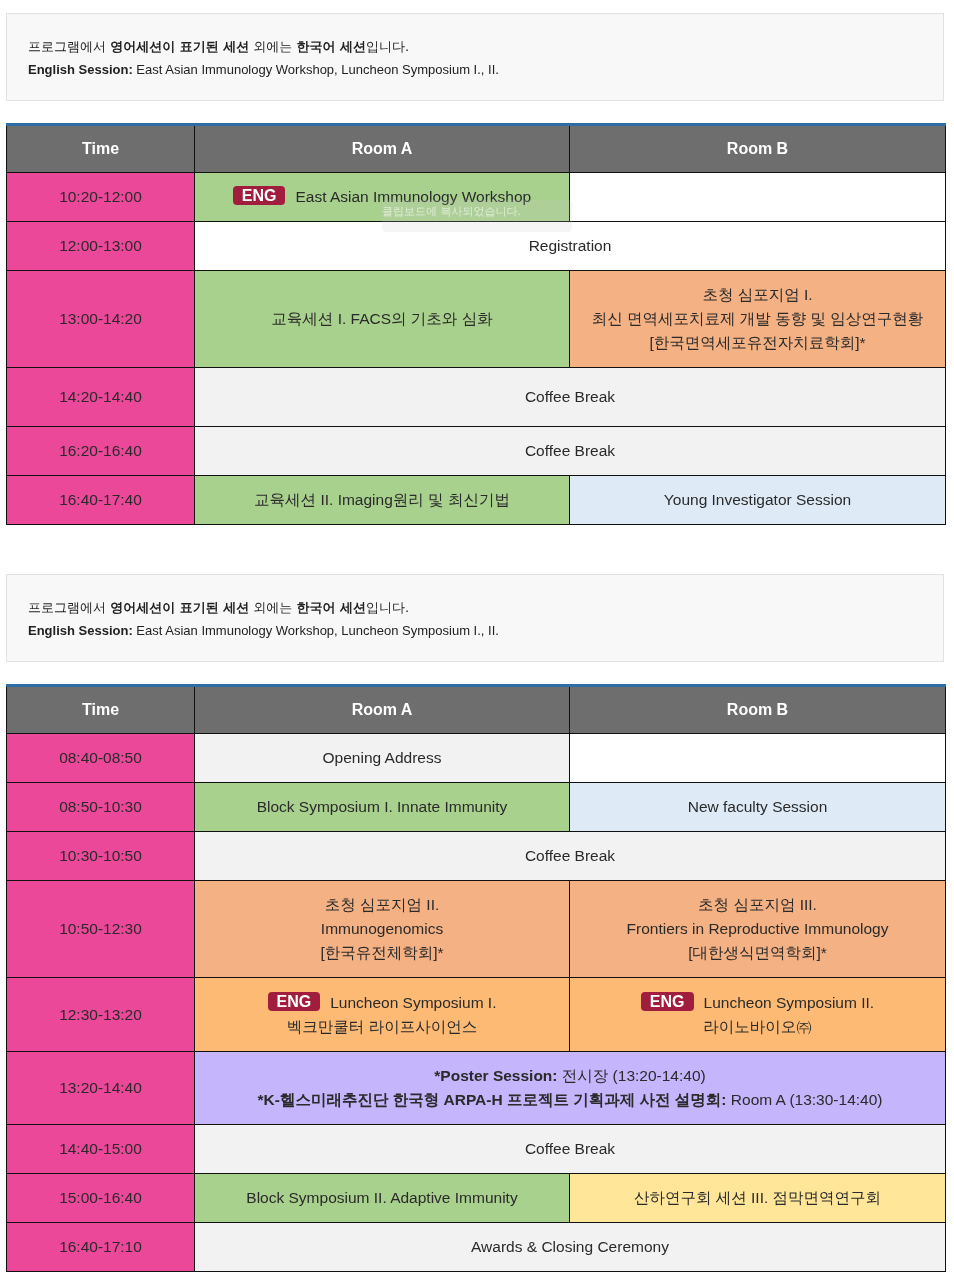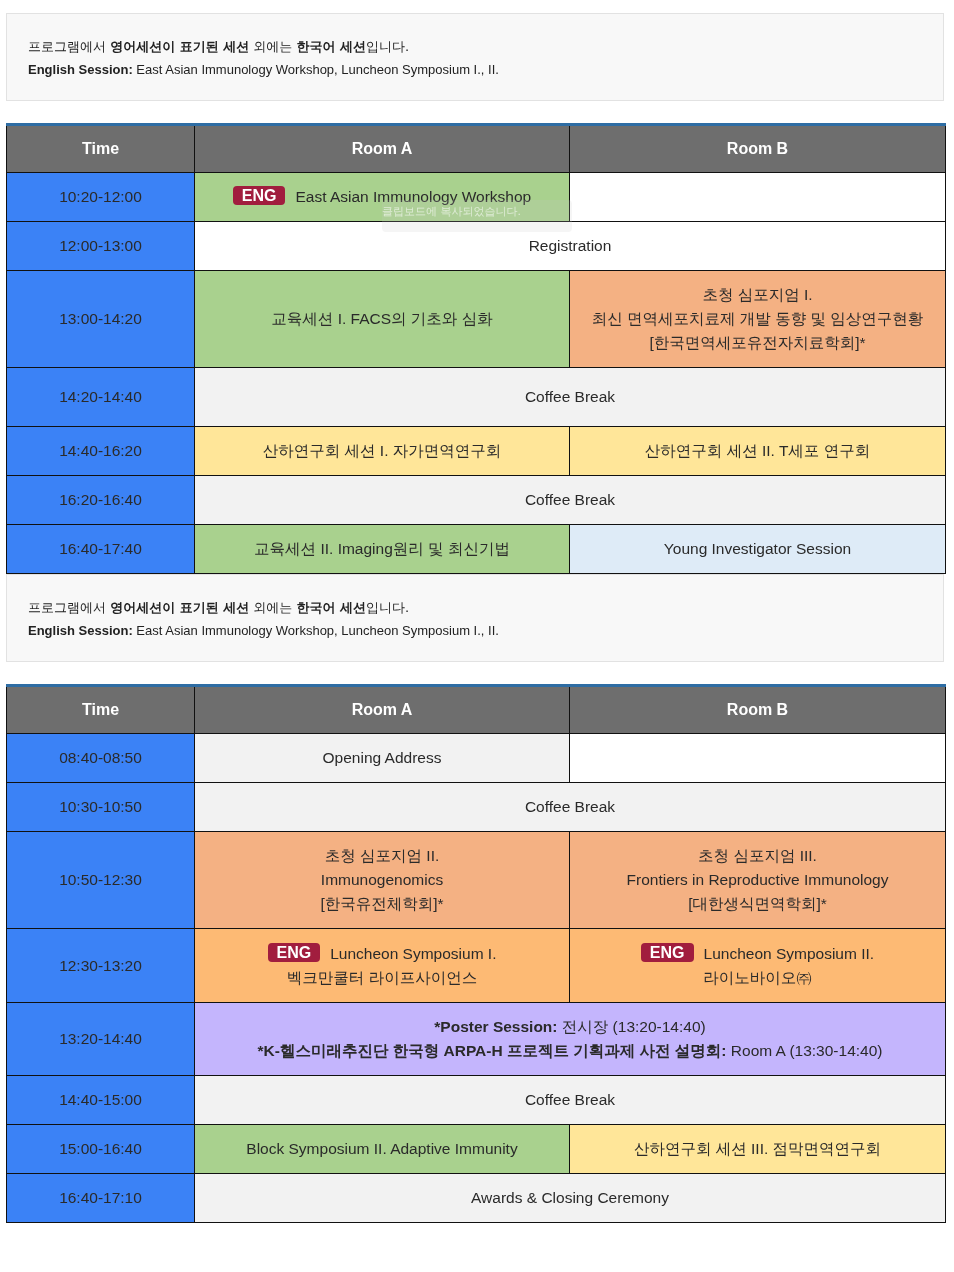--- a/index.html
+++ b/index.html
@@ -4,21 +4,21 @@
 <style>
   html, body { margin:0; padding:0; background:#ffffff; }
   body { width:954px; height:1272px; position:relative; font-family:"DejaVu Sans", sans-serif; color:#222; overflow:hidden; }
   .notice { position:absolute; left:6px; width:938px; height:88px; background:#f8f8f8; border:1px solid #e2e2e2; box-sizing:border-box; }
   .notice .l1 { position:absolute; left:21px; top:24px; font-size:13px; color:#222; }
   .notice .l2 { position:absolute; left:21px; top:48px; font-size:13px; color:#222; font-family:"Liberation Sans", sans-serif; }
   .notice b { font-weight:bold; }
   table.sched { position:absolute; left:6px; width:939px; border-collapse:collapse; table-layout:fixed; border-top:3px solid #2e6da4; }
   table.sched th { background:#6e6e6e; color:#fff; font-weight:bold; font-size:16px; height:44px; border:1px solid #111; font-family:"Liberation Sans", sans-serif; }
   table.sched td { border:1px solid #111; text-align:center; vertical-align:middle; font-size:15.5px; color:#2a2a2a; line-height:24px; padding:0 4px; font-family:"Liberation Sans", sans-serif; }
-  td.time { background:#3b82f6; }
+  td.time { background:#ec4899; }
   .c-green { background:#a9d18e; }
   .c-orange { background:#f4b183; }
   .c-yellow { background:#ffe699; }
   .c-blue { background:#deebf7; }
   .c-mint { background:#fdba74; }
   .c-lav { background:#c4b5fd; }
   .c-gray { background:#f2f2f2; }
   .c-white { background:#ffffff; }
   .eng { display:inline-block; background:#a11d3e; color:#fff; font-size:16px; font-weight:bold; padding:0 9px; border-radius:4px; line-height:19px; margin-right:10px; vertical-align:1px; }
   .toast { position:absolute; left:382px; top:200px; width:190px; height:32px; background:rgba(200,200,200,0.18); border-radius:4px; color:rgba(255,255,255,0.6); font-size:11px; line-height:24px; }
@@ -62,25 +62,20 @@
         <div>초청 심포지엄 I.</div>
         <div>최신 면역세포치료제 개발 동향 및 임상연구현황</div>
         <div>[한국면역세포유전자치료학회]*</div>
       </td>
     </tr>
     <tr style="height:59px">
       <td class="time">14:20-14:40</td>
       <td colspan="2" class="c-gray">Coffee Break</td>
     </tr>
     <tr style="height:49px">
-      <td class="time">14:40-16:20</td>
-      <td class="c-yellow">산하연구회 세션 I. 자가면역연구회</td>
-      <td class="c-yellow">산하연구회 세션 II. T세포 연구회</td>
-    </tr>
-    <tr style="height:49px">
       <td class="time">16:20-16:40</td>
       <td colspan="2" class="c-gray">Coffee Break</td>
     </tr>
     <tr style="height:49px">
       <td class="time">16:40-17:40</td>
       <td class="c-green">교육세션 II. Imaging원리 및 최신기법</td>
       <td class="c-blue">Young Investigator Session</td>
     </tr>
   </tbody>
 </table>
@@ -103,20 +98,25 @@
       <th>Time</th>
       <th>Room A</th>
       <th>Room B</th>
     </tr>
   </thead>
   <tbody>
     <tr style="height:49px">
       <td class="time">08:40-08:50</td>
       <td class="c-gray">Opening Address</td>
       <td class="c-white"></td>
+    </tr>
+    <tr style="height:49px">
+      <td class="time">08:50-10:30</td>
+      <td class="c-green">Block Symposium I. Innate Immunity</td>
+      <td class="c-blue">New faculty Session</td>
     </tr>
     <tr style="height:49px">
       <td class="time">10:30-10:50</td>
       <td colspan="2" class="c-gray">Coffee Break</td>
     </tr>
     <tr style="height:97px">
       <td class="time">10:50-12:30</td>
       <td class="c-orange">
         <div>초청 심포지엄 II.</div>
         <div>Immunogenomics</div>

